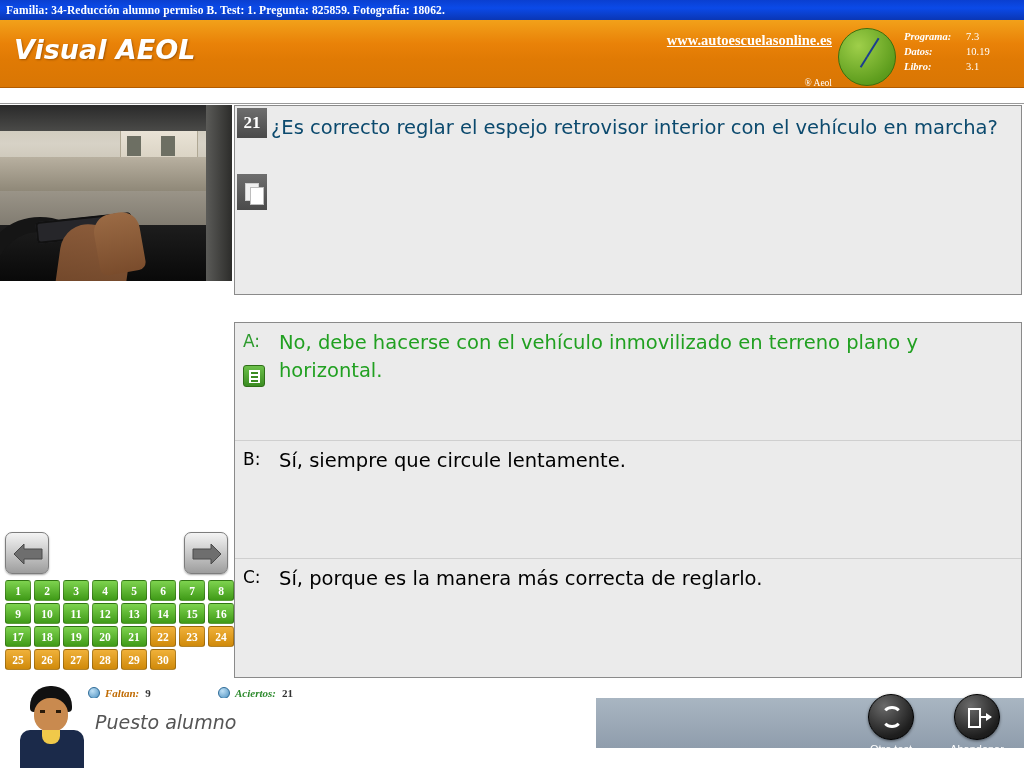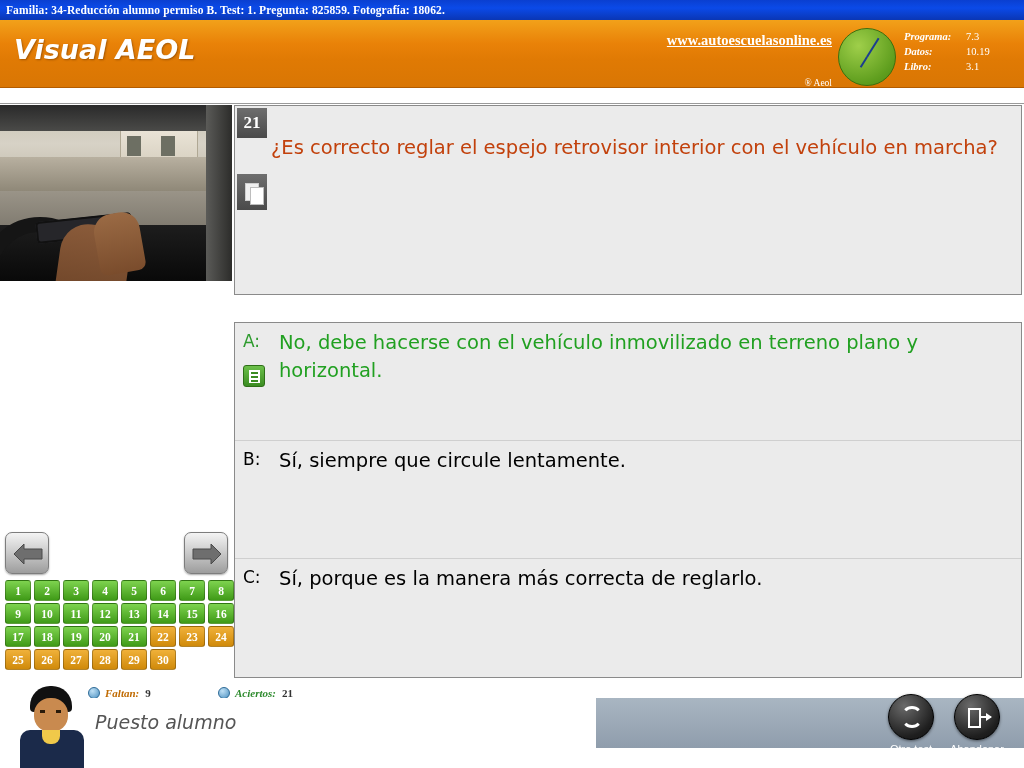--- a/index.html
+++ b/index.html
@@ -194,23 +194,22 @@
     border: 1px solid #cfcfcf;
   }
   .doc-glyph:after {
     content: ""; position: absolute; left: 4px; top: 3px; width: 12px; height: 16px;
     background: #ffffff; border: 1px solid #bdbdbd;
   }
   .qtext {
     position: absolute; left: 36px; top: 8px; right: 10px;
     font-size: 19.5px;
     line-height: 27px;
-    color: #c2410c;
+    color: #0c4a6e;
     font-family: "DejaVu Sans", sans-serif;
-    margin-top: 20px;
   }
   .ref {
     position: absolute; left: 234px; top: 298px; width: 788px;
     text-align: right;
     font-size: 10px;
     color: #b05a00;
     font-family: "Liberation Serif", serif;
     padding-right: 4px;
   }
 
@@ -382,21 +381,21 @@
     border: 1px solid #000;
     position: relative;
     box-shadow: 0 1px 3px rgba(0,0,0,.5);
   }
   .btm-label {
     margin-top: 3px;
     font-size: 11px;
     color: #ffffff;
     font-family: "Liberation Sans", sans-serif;
   }
-  .btn-otro { left: 866px; }
+  .btn-otro { left: 846px; }
   .btn-aband { left: 932px; }
   .refresh-glyph {
     position: absolute; left: 12px; top: 11px; width: 22px; height: 22px;
     border: 3px solid #ffffff; border-radius: 50%;
     border-right-color: transparent; border-left-color: transparent;
   }
   .exit-door {
     position: absolute; left: 13px; top: 13px; width: 13px; height: 20px;
     border: 2px solid #ffffff;
   }

